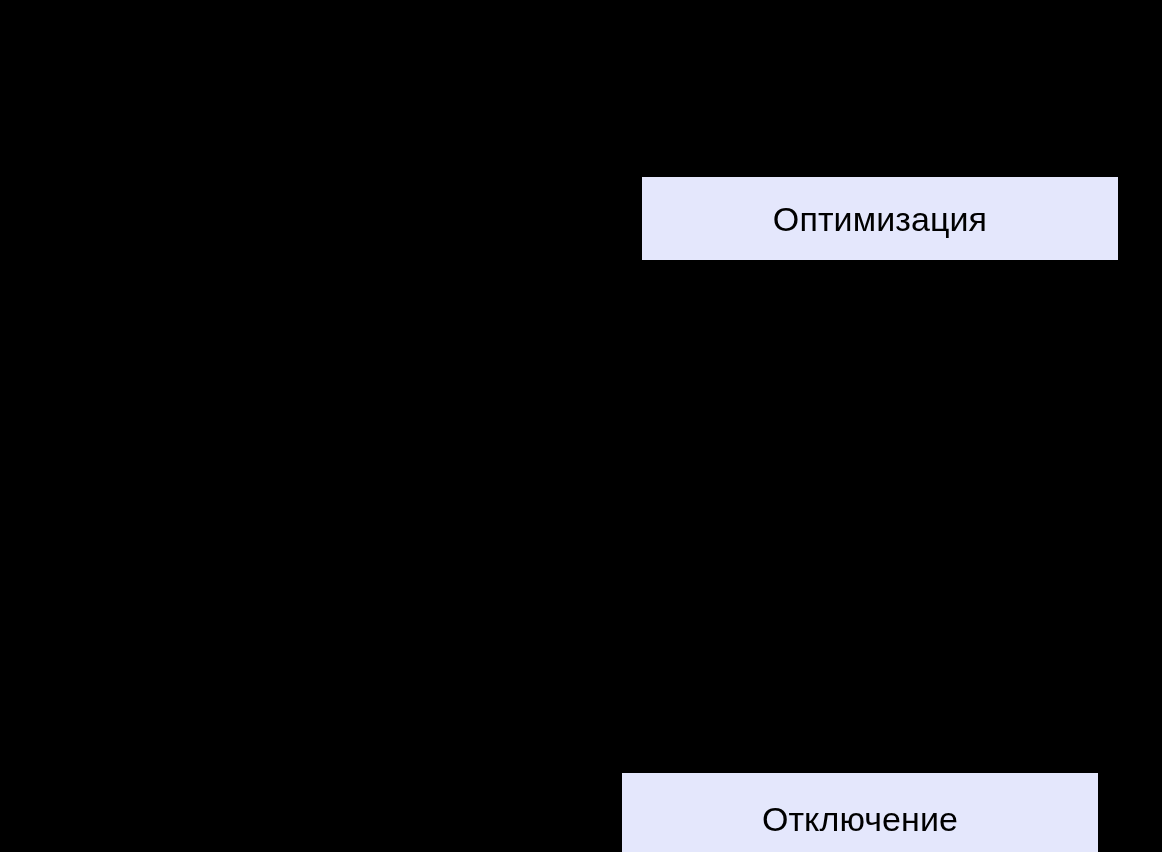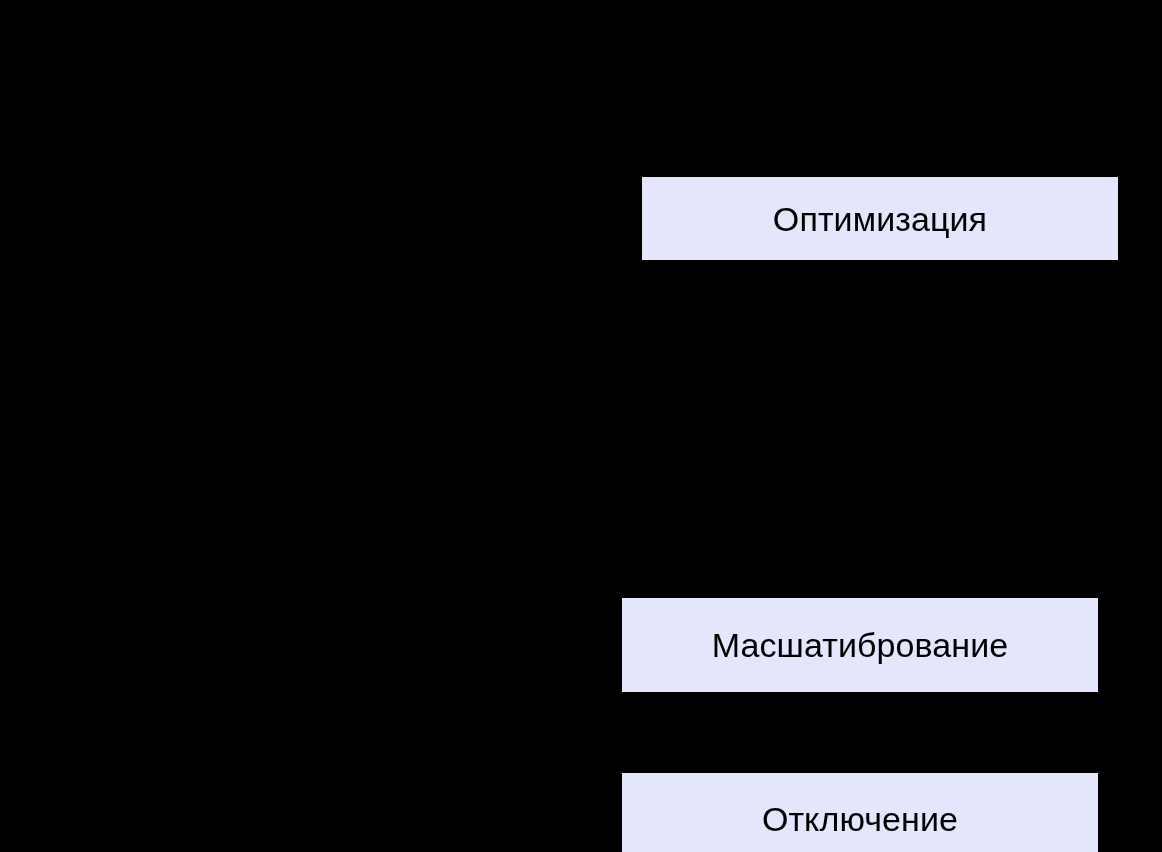--- a/index.html
+++ b/index.html
@@ -70,21 +70,18 @@
 </style>
 </head>
 <body>
 
 <div id="canvas">
 
   <div class="node-box" id="node-optimization">
     <span class="node-label">Оптимизация</span>
   </div>
 
-  <div class="node-box" id="node-scaling">
-    <span class="node-label">Масшатибрование</span>
-  </div>
 
   <div class="node-box" id="node-shutdown">
     <span class="node-label">Отключение</span>
   </div>
 
 </div>
 
 </body></html>

